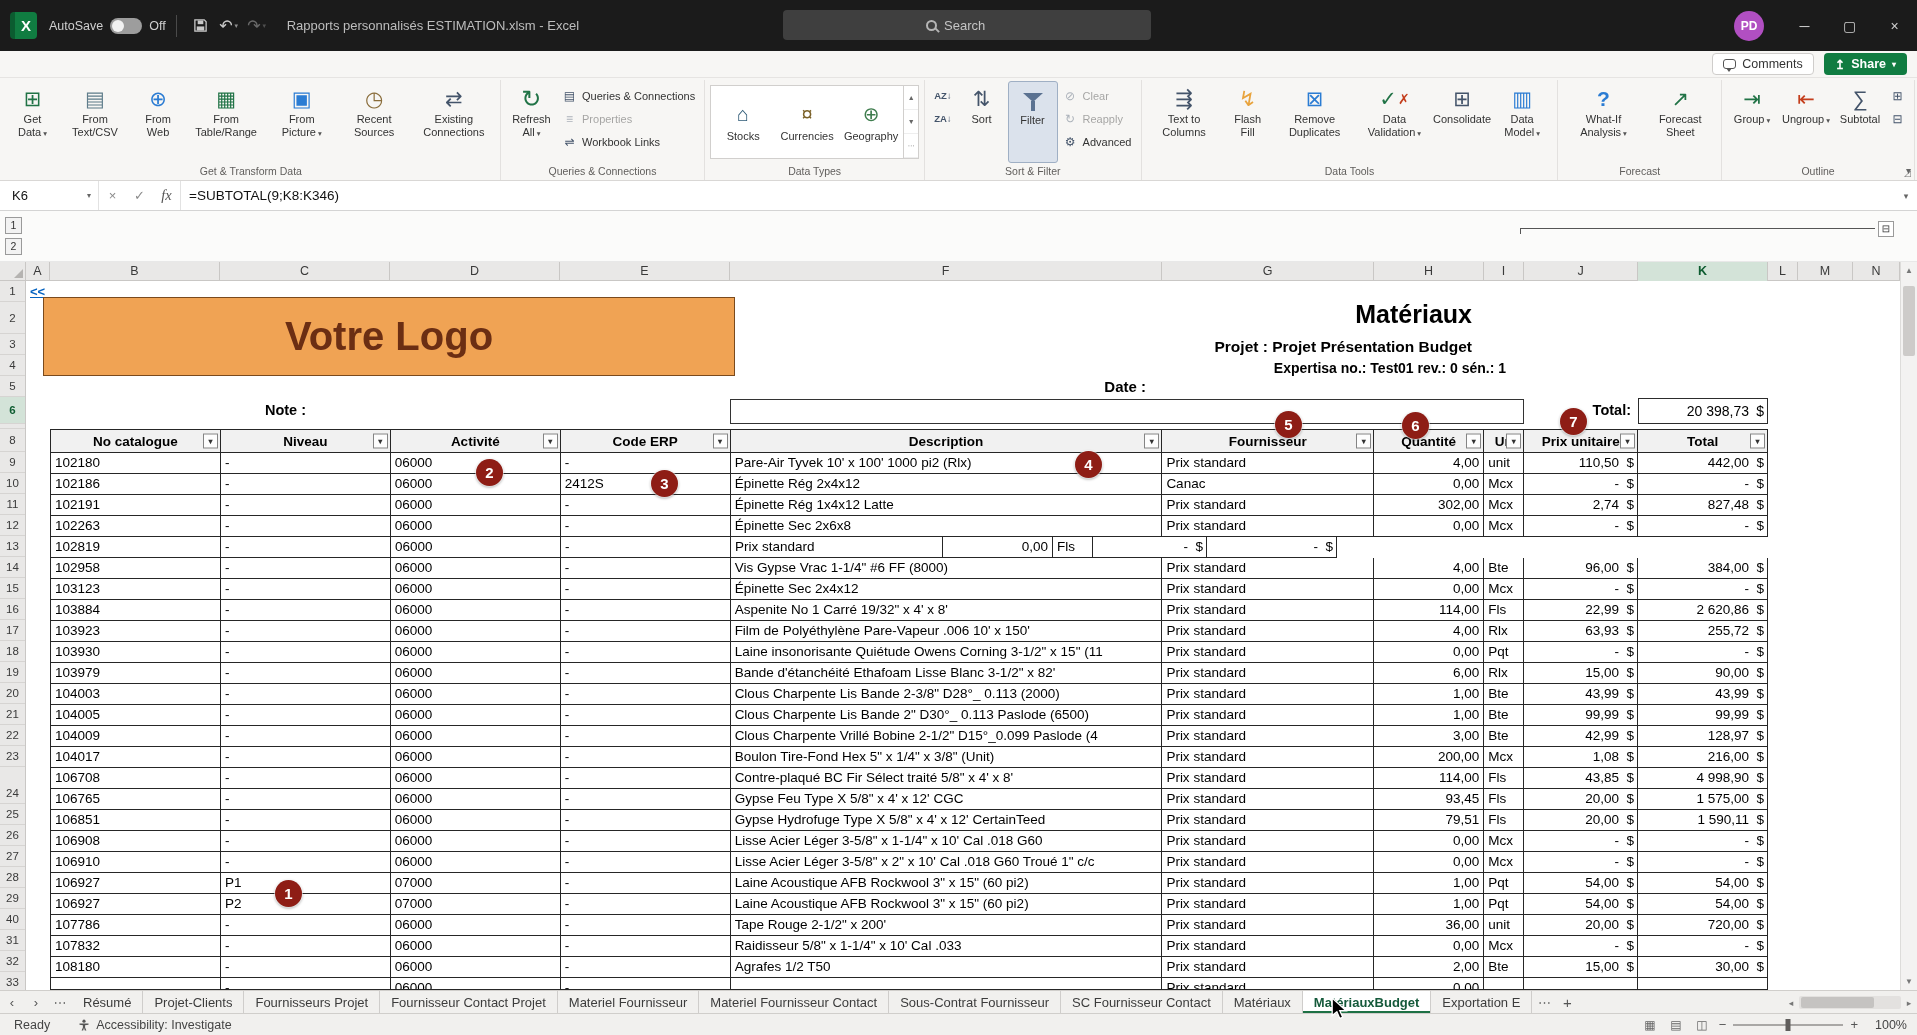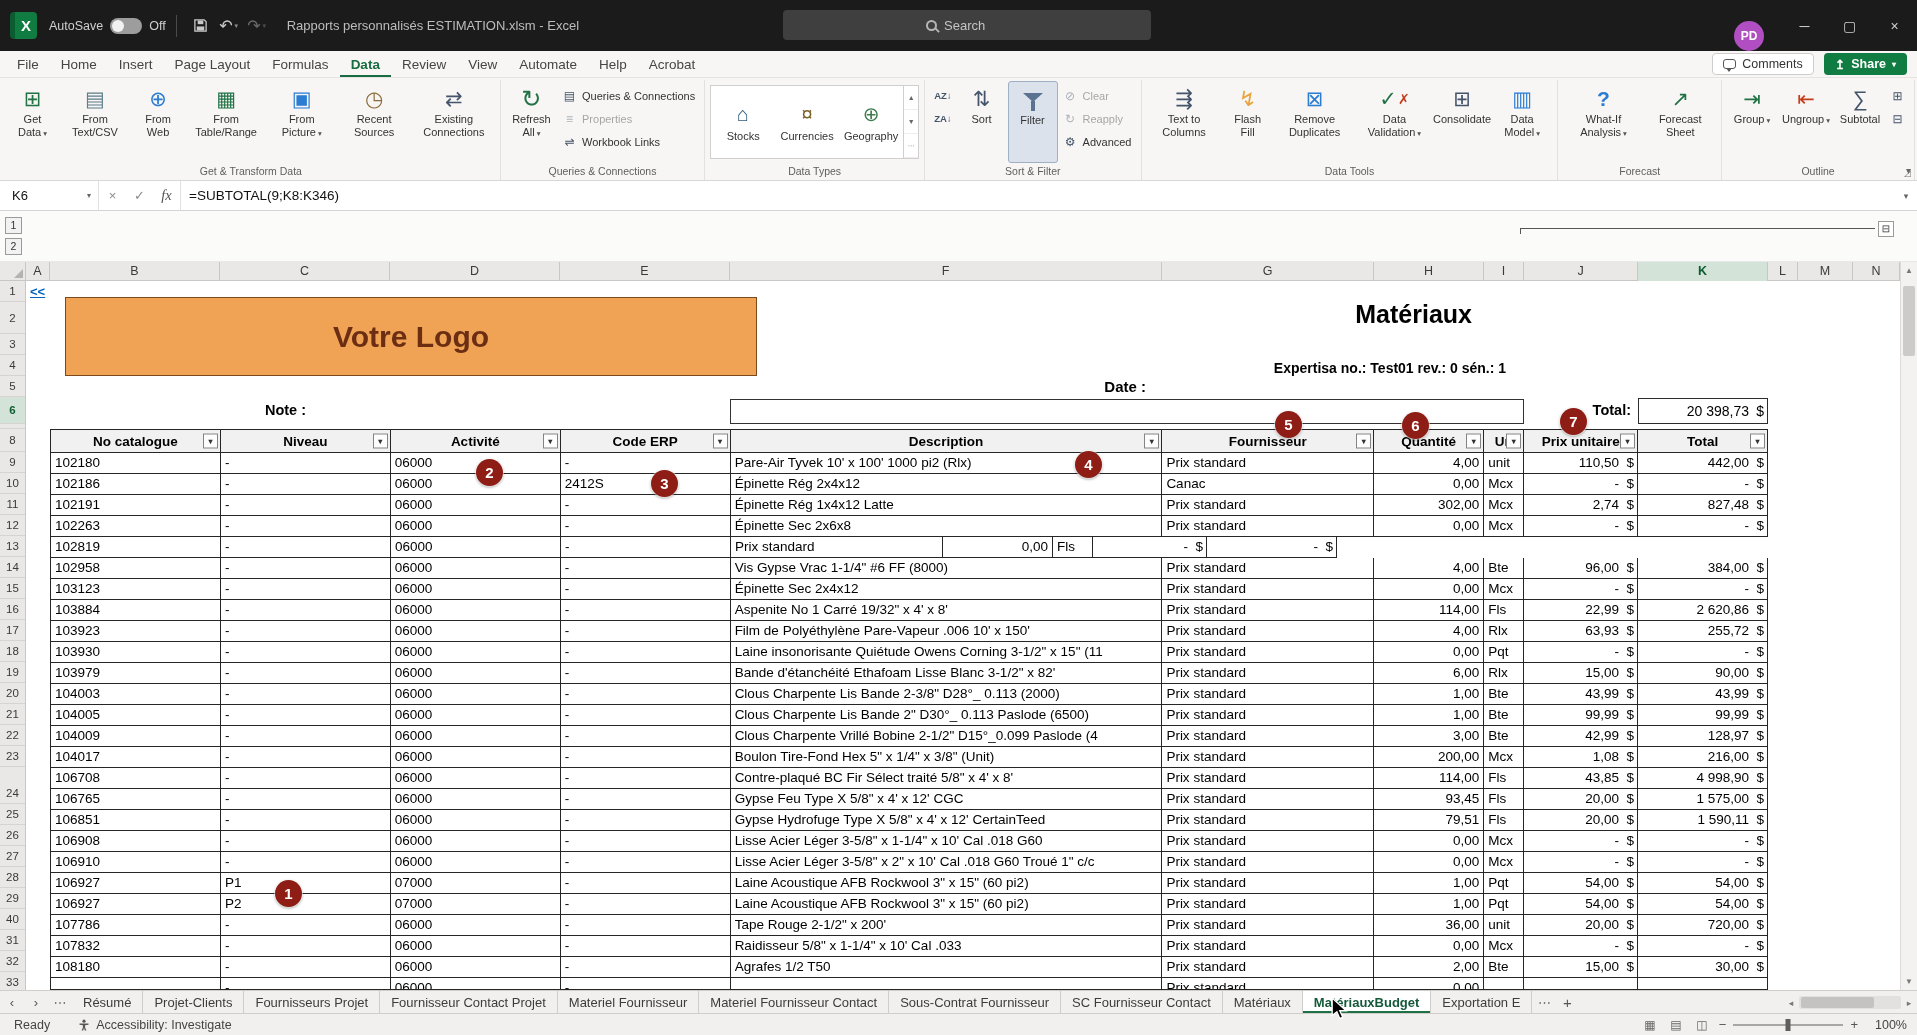--- a/index.html
+++ b/index.html
@@ -15,21 +15,21 @@
   .qat-sep{width:1px;height:22px;background:#4a4a4a;margin:0 10px}
   .qat-btn{color:#c9c9c9;font-size:16px;min-width:28px;text-align:center;display:flex;align-items:center;justify-content:center;gap:2px;height:32px}
   .qat-btn .mini{font-size:7px;color:#8f8f8f}
   .qat-btn.dim{opacity:.45}
   .doc-title{color:#bdbdbd;font-size:13px;margin-left:16px;white-space:nowrap}
   .searchbox{position:absolute;left:783px;top:10px;width:368px;height:30px;background:#3f3f3f;border-radius:4px;display:flex;align-items:center;justify-content:center;gap:7px}
   .mag{width:11px;height:11px;border:2px solid #b5b5b5;border-radius:50%;position:relative;flex:0 0 auto}
   .mag::after{content:"";position:absolute;width:6px;height:2px;background:#b5b5b5;transform:rotate(45deg);right:-5px;bottom:-2px}
   .search-input{background:none;border:none;outline:none;color:#ddd;font-size:13px;width:64px;font-family:"Liberation Sans",sans-serif}
   .search-input::placeholder{color:#c4c4c4}
-  .tb-right{position:absolute;right:0;top:0;height:51px;display:flex;align-items:flex-end}
+  .tb-right{position:absolute;right:0;top:0;height:51px;display:flex;align-items:center}
   .avatar{width:30px;height:30px;border-radius:50%;background:#b14fc2;color:#fff;font-size:12px;font-weight:700;display:flex;align-items:center;justify-content:center;margin-right:18px}
   .winbtn{width:45px;height:51px;display:flex;align-items:center;justify-content:center;color:#cfcfcf;font-size:14px}
 
   
   .menubar{height:27px;background:#f7f6f4;display:flex;align-items:center;padding:0 6px;border-bottom:1px solid #e6e4e2;position:relative}
   .menu-tabs{display:flex;height:100%}
   .mtab{padding:0 11px;font-size:13.5px;color:#454545;height:100%;display:flex;align-items:center}
   .mtab.active{color:#186b43;font-weight:700;box-shadow:inset 0 -2px 0 #186b43}
   .menu-right{position:absolute;right:10px;display:flex;gap:10px;align-items:center}
   .comments-btn{display:flex;align-items:center;gap:6px;border:1px solid #cfcdcb;background:#fff;border-radius:4px;height:22px;padding:0 10px;font-size:12.5px;color:#333}
@@ -85,21 +85,21 @@
   .corner::after{content:"";position:absolute;right:2px;bottom:2px;border-left:9px solid transparent;border-bottom:9px solid #b5b3b1}
   .colhdrs{display:flex}
   .colh{height:19px;line-height:18px;text-align:center;font-size:12.5px;color:#3a3a3a;border-right:1px solid #c9c7c5}
   .colh.sel{background:#d3e3d8;color:#0e5c31;font-weight:700}
   .gridbody{display:flex;height:709px}
   .rowhdrs{width:26px;background:#e9e8e7;border-right:1px solid #c9c7c5;flex:0 0 auto}
   .rowh{text-align:center;font-size:11.5px;color:#3a3a3a;border-bottom:1px solid #d6d4d2;overflow:hidden}
   .rowh.sel{background:#d3e3d8;color:#0e5c31;font-weight:700}
   .cells{position:relative;flex:1;overflow:hidden;background:#fff}
   .backlink{position:absolute;left:4px;top:3px;color:#0563c1;font-size:13px;text-decoration:underline;font-weight:700}
-  .logo-box{position:absolute;left:39px;top:16px;width:692px;height:79px;background:#f0a354;border:1px solid #7a4a1d;display:flex;align-items:center;justify-content:center;font-size:30px;font-weight:700;color:#6b2e13}
+  .logo-box{position:absolute;left:17px;top:16px;width:692px;height:79px;background:#f0a354;border:1px solid #7a4a1d;display:flex;align-items:center;justify-content:center;font-size:40px;font-weight:700;color:#6b2e13}
   .rpt-title{position:absolute;left:1026px;top:19px;width:420px;text-align:right;font-size:25px;font-weight:700;color:#000}
   .rpt-project{position:absolute;left:986px;top:57px;width:460px;text-align:right;font-size:15.5px;font-weight:700;color:#000}
   .rpt-expertise{position:absolute;left:1020px;top:79px;width:460px;text-align:right;font-size:14px;font-weight:700;color:#000}
   .lbl-date{position:absolute;left:920px;top:97px;width:200px;text-align:right;font-size:15px;font-weight:700;color:#000}
   .lbl-note{position:absolute;left:180px;top:121px;width:100px;text-align:right;font-size:14.5px;font-weight:700;color:#000}
   .note-box{position:absolute;left:704px;top:118px;width:794px;height:25px;border:1px solid #333;background:#fff}
   .lbl-total{position:absolute;left:1495px;top:121px;width:110px;text-align:right;font-size:14.5px;font-weight:700;color:#000}
   .total-cell{position:absolute;left:1612px;top:117px;width:130px;height:26px;border:1px solid #2c2c2c;background:#fff;display:flex;align-items:center;font-size:14px;padding:0 2px;color:#000}
   .num{flex:1;text-align:right}
   .cur{width:16px;text-align:right;padding-right:1px}
@@ -185,33 +185,20 @@
   </div>
   <div class="tb-right">
     <div class="avatar">PD</div>
     <div class="winbtn">─</div>
     <div class="winbtn">▢</div>
     <div class="winbtn">×</div>
   </div>
 </div>
 
 <div class="menubar">
-  <div class="menu-tabs">
-      <div class="mtab">File</div>
-      <div class="mtab">Home</div>
-      <div class="mtab">Insert</div>
-      <div class="mtab">Page Layout</div>
-      <div class="mtab">Formulas</div>
-      <div class="mtab active">Data</div>
-      <div class="mtab">Review</div>
-      <div class="mtab">View</div>
-      <div class="mtab">Automate</div>
-      <div class="mtab">Help</div>
-      <div class="mtab">Acrobat</div>
-    </div>
   <div class="menu-right">
     <div class="comments-btn">
         <span class="cicon"></span>
         <span>Comments</span>
       </div>
     <div class="share-btn">
         <span>↥</span>
         <span>Share</span>
         <span class="chev2">▾</span>
       </div>
@@ -491,20 +478,21 @@
         <div class="rowh" style="height: 21px; line-height: 21px;">40</div>
         <div class="rowh" style="height: 21px; line-height: 21px;">31</div>
         <div class="rowh" style="height: 21px; line-height: 21px;">32</div>
         <div class="rowh" style="height: 21px; line-height: 21px;">33</div>
         <div class="rowh" style="height: 12px; line-height: 12px;">34</div>
       </div>
     <div class="cells">
       <div class="backlink">&lt;&lt;</div>
       <div class="logo-box">Votre Logo</div>
       <div class="rpt-title">Matériaux</div>
+      <div class="rpt-project">Projet : Projet Présentation Budget</div>
       <div class="rpt-expertise">Expertisa no.: Test01   rev.: 0   sén.: 1</div>
       <div class="lbl-date">Date :</div>
       <div class="lbl-note">Note :</div>
       <div class="note-box"></div>
       <div class="lbl-total">Total:</div>
       <div class="total-cell">
           <span class="num">20 398,73</span>
           <span class="cur">$</span>
         </div>
       <div class="tbl">

